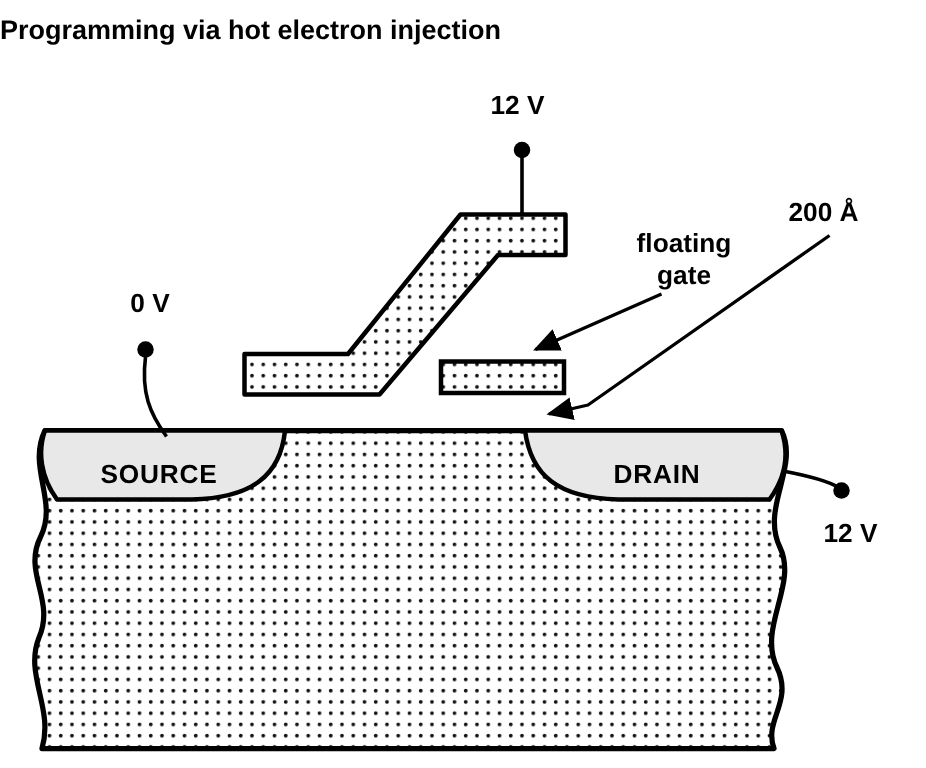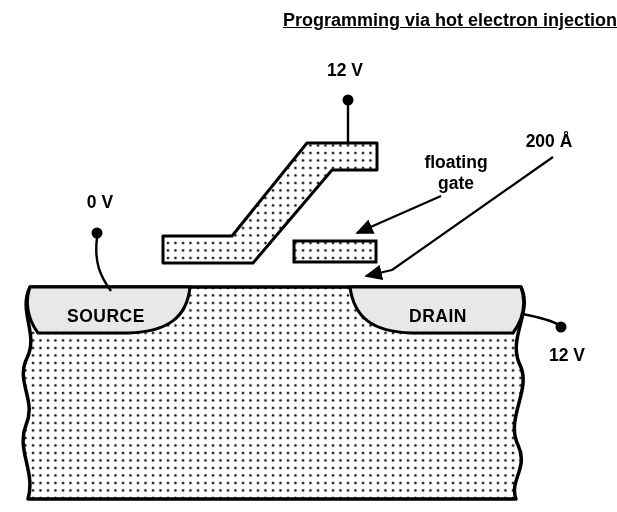--- a/index.html
+++ b/index.html
@@ -2,21 +2,21 @@
 <html><head>
 <meta charset="utf-8">
 <style>
   html,body { margin:0; padding:0; background:#ffffff; }
   .stage {
     position:relative; width:617px; height:512px; background:#ffffff;
     font-family:"Liberation Sans","DejaVu Sans",sans-serif; overflow:hidden;
   }
   .title {
     position:absolute; top:10px; left:0; width:100%;
-    text-align:right; font-weight:bold; font-size:18px; color:#000;text-decoration:underline;
+    text-align:left; font-weight:bold; font-size:18px; color:#000;
   }
   svg { position:absolute; top:0; left:0; display:block; }
   text {
     font-family:"Liberation Sans","DejaVu Sans",sans-serif;
     font-weight:bold; fill:#000;
   }
 </style>
 </head>
 <body>
 

